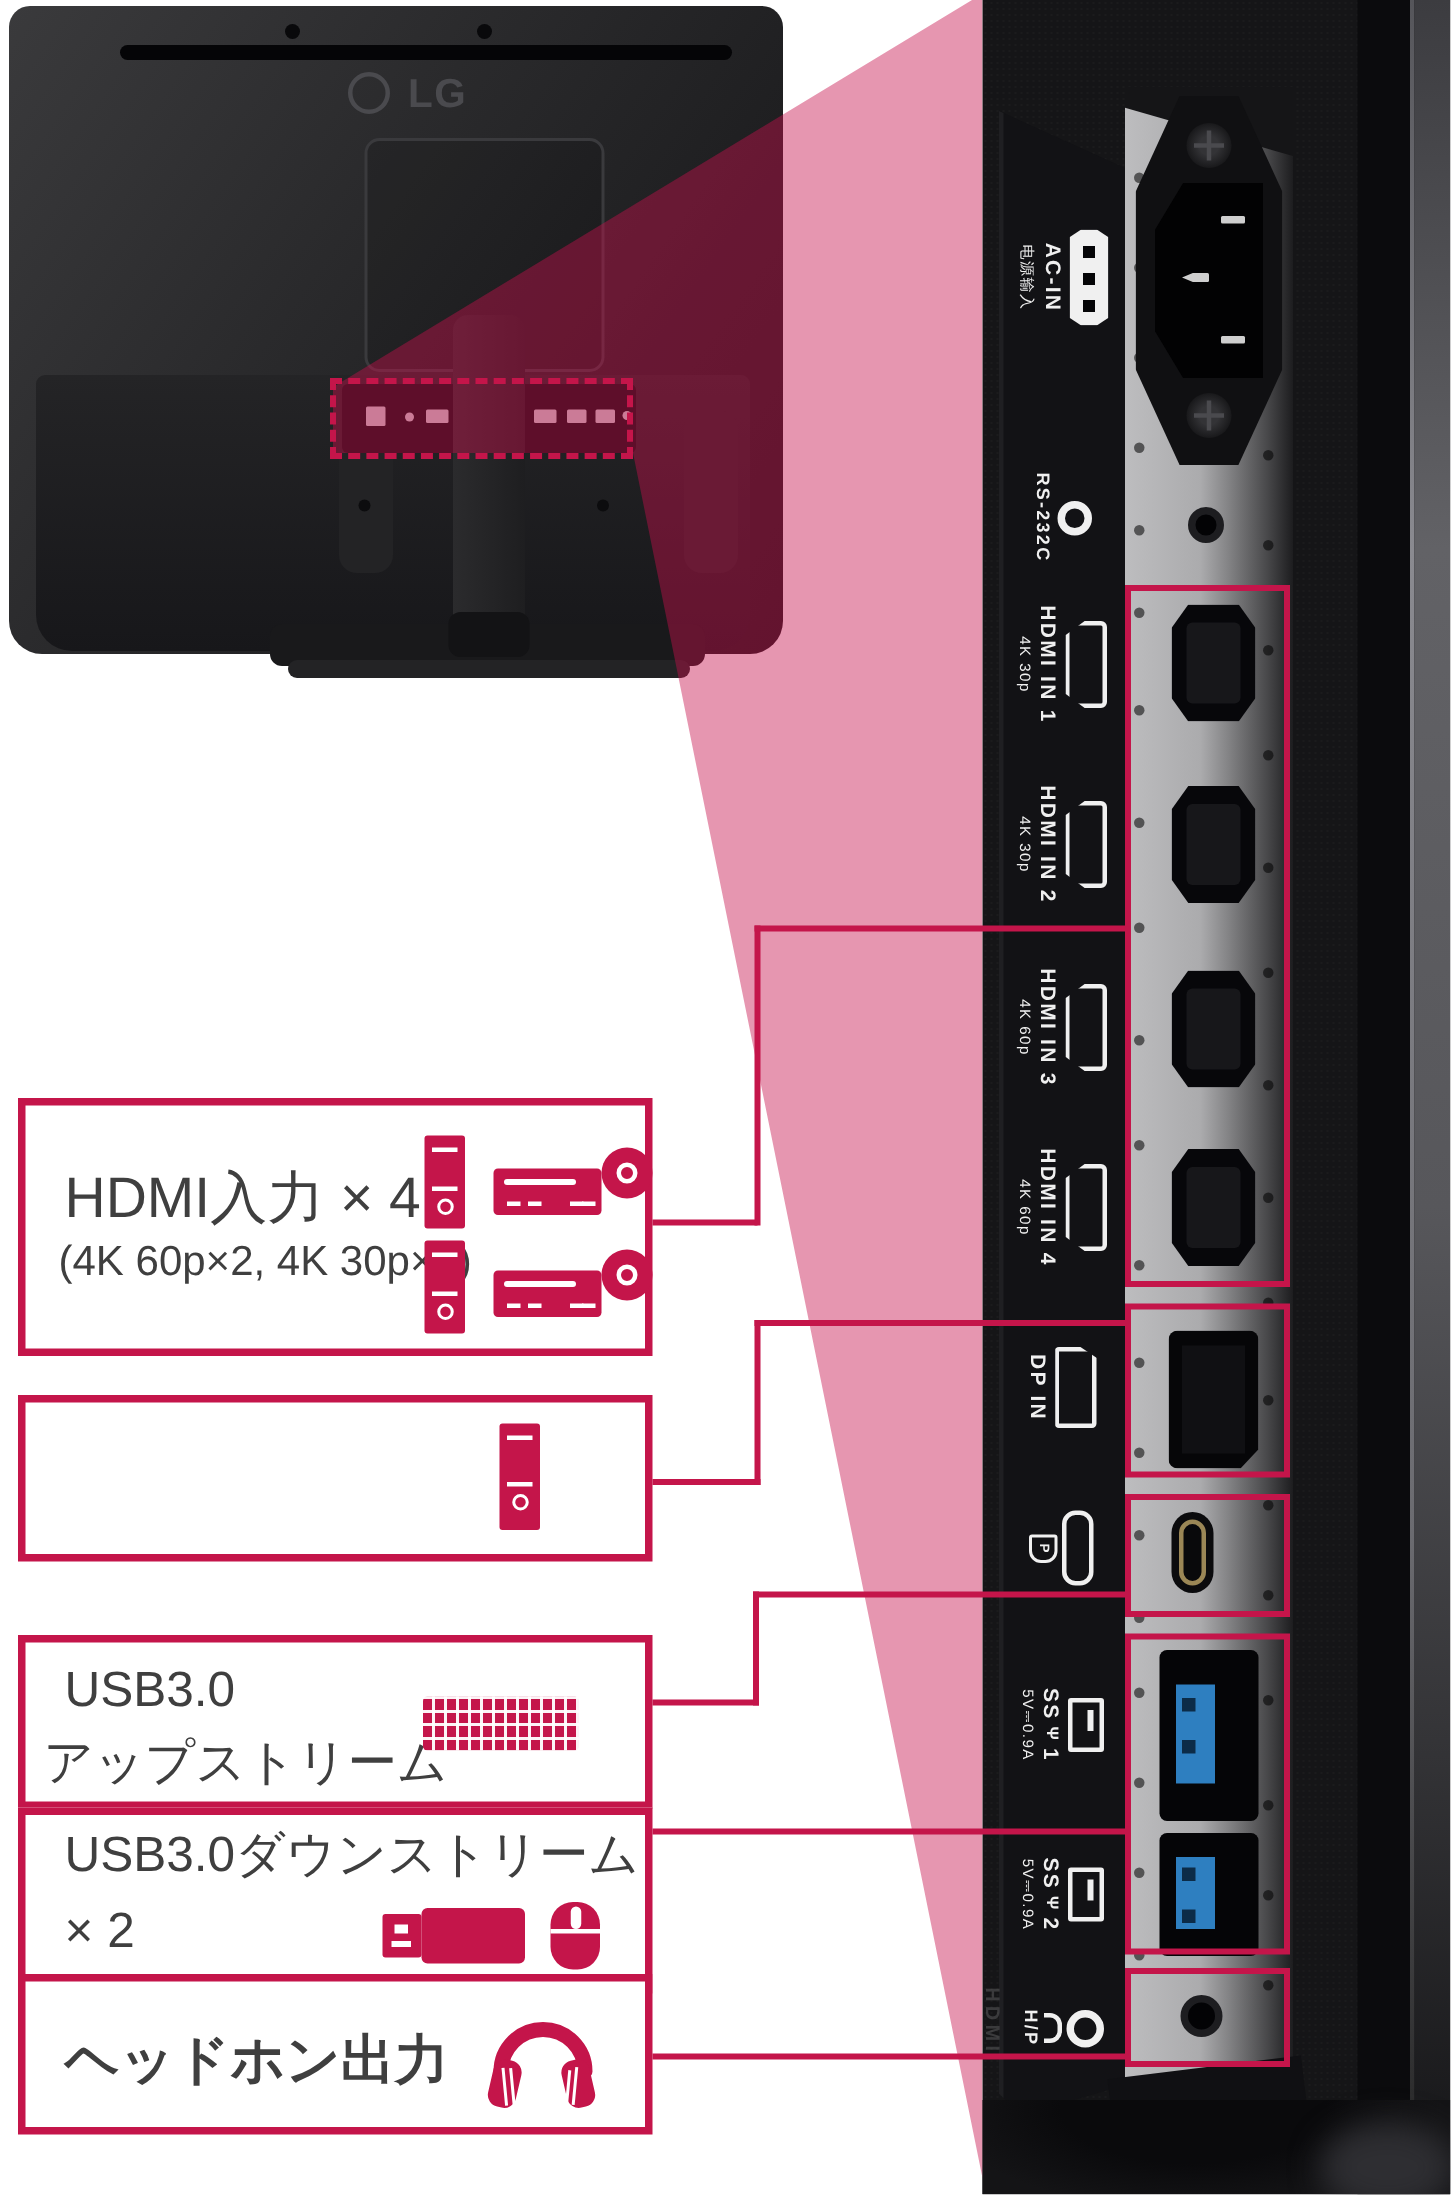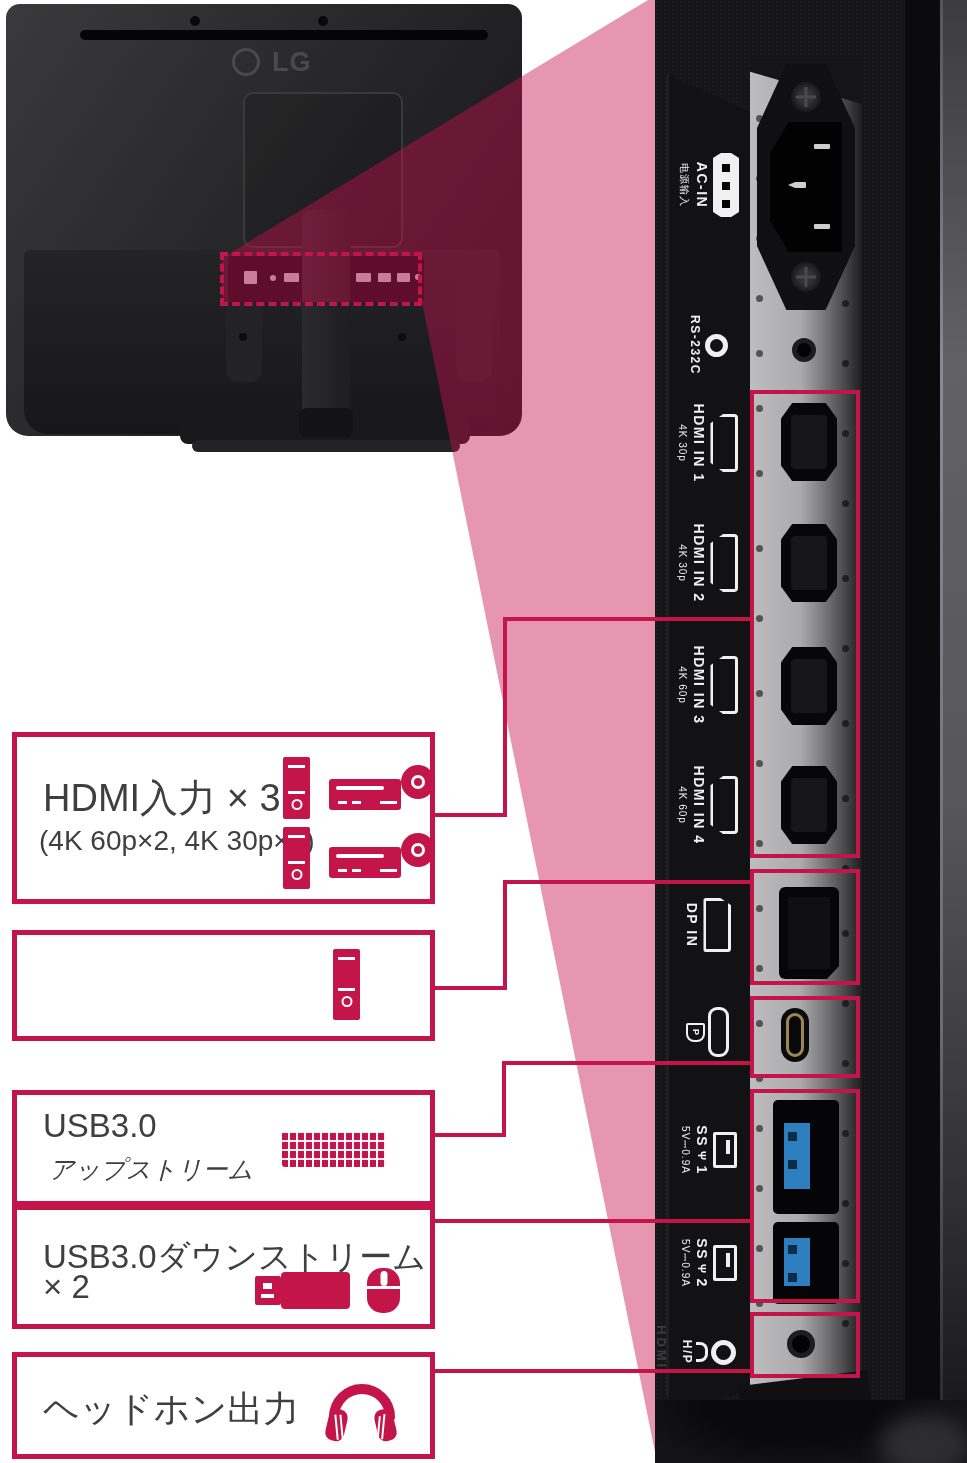--- a/index.html
+++ b/index.html
@@ -159,21 +159,21 @@
   <div class="abs base"></div>
   <div class="abs base-lip"></div>
   <div class="abs hinge"></div>
 
   <svg class="abs overlay-svg" width="655" height="1463" viewBox="0 0 655 1463">
     <polygon points="648,0 655,0 655,1452 422,302 222,302 222,258" fill="rgba(197,17,74,0.44)"></polygon>
   </svg>
   <div class="abs dashed-box"></div>
 
   <div class="abs cbox" style="top:732px;height:172px;">
-    <div class="ctitle" style="left:26px;top:36px;font-size:38px;">HDMI入力 × 3</div>
+    <div class="ctitle" style="left:26px;top:36px;font-size:38px;">HDMI入力 × 4</div>
     <div class="ctitle" style="left:22px;top:88px;font-size:28px;">(4K 60p×2, 4K 30p×2)</div>
     <div class="tower" style="left:266px;top:20px;height:62px;">
         <i class="tline"></i>
       </div>
     <div class="tower" style="left:266px;top:90px;height:62px;">
         <i class="tline"></i>
       </div>
     <div class="player" style="left:312px;top:28px;">
         <div class="pbody"></div>
         <div class="disc"></div>
@@ -185,35 +185,35 @@
   </div>
 
   <div class="abs cbox" style="top:930px;height:111px;">
     <div class="tower" style="left:316px;top:14px;height:71px;">
         <i class="tline"></i>
       </div>
   </div>
 
   <div class="abs cbox" style="top:1067px;height:116px;margin-top:23px;">
     <div class="ctitle" style="left:26px;top:12px;font-size:33px;">USB3.0</div>
-    <div class="ctitle" style="left:32px;top:58px;font-size:25px;font-style:italic;">アップストリーム</div>
+    <div class="ctitle" style="left:12px;top:58px;font-size:33px;">アップストリーム</div>
     <div class="kbd" style="left:265px;top:36px;width:104px;height:36px;"></div>
   </div>
 
   <div class="abs cbox" style="top:1205px;height:124px;">
-    <div class="ctitle" style="left:26px;top:25px;font-size:33px;">USB3.0ダウンストリーム</div>
+    <div class="ctitle" style="left:26px;top:4px;font-size:33px;">USB3.0ダウンストリーム</div>
     <div class="ctitle" style="left:26px;top:58px;font-size:33px;">× 2</div>
     <div class="usbstick" style="left:238px;top:62px;">
         <div class="plug"></div>
         <div class="sbody"></div>
       </div>
     <div class="mouse" style="left:350px;top:58px;"></div>
   </div>
 
-  <div class="abs cbox" style="top:1352px;height:107px;">
+  <div class="abs cbox" style="top:1316px;height:107px;font-weight:bold;">
     <div class="ctitle" style="left:26px;top:28px;font-size:36px;">ヘッドホン出力</div>
     <svg style="position:absolute;left:304px;top:8px;" width="80" height="82" viewBox="0 0 80 82">
       <path d="M13 52 a28 28 0 0 1 56 0" fill="none" stroke="#c4154a" stroke-width="10" stroke-linecap="round"></path>
       <g fill="#c4154a">
         <rect x="6" y="44" width="19" height="32" rx="8" transform="rotate(13 15 60)"></rect>
         <rect x="55" y="44" width="19" height="32" rx="8" transform="rotate(-13 65 60)"></rect>
       </g>
       <g stroke="#ffffff" stroke-width="2">
         <line x1="12" y1="50" x2="20" y2="74" transform="rotate(13 15 60)"></line>
         <line x1="17" y1="49" x2="25" y2="73" transform="rotate(13 15 60)"></line>

